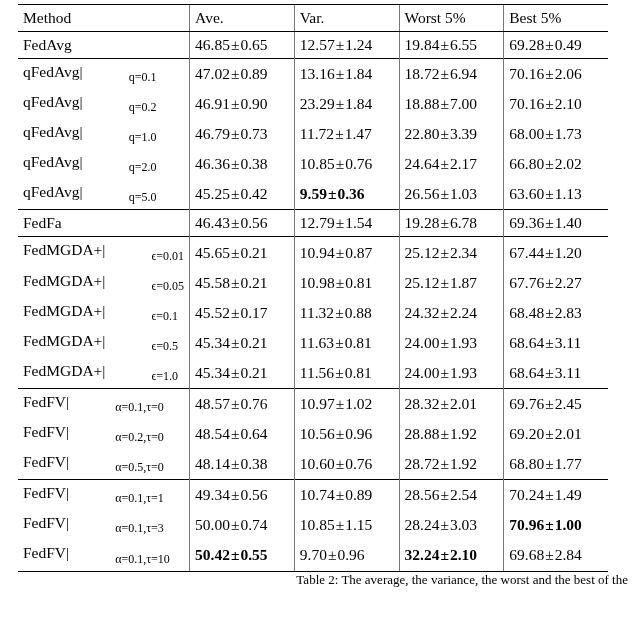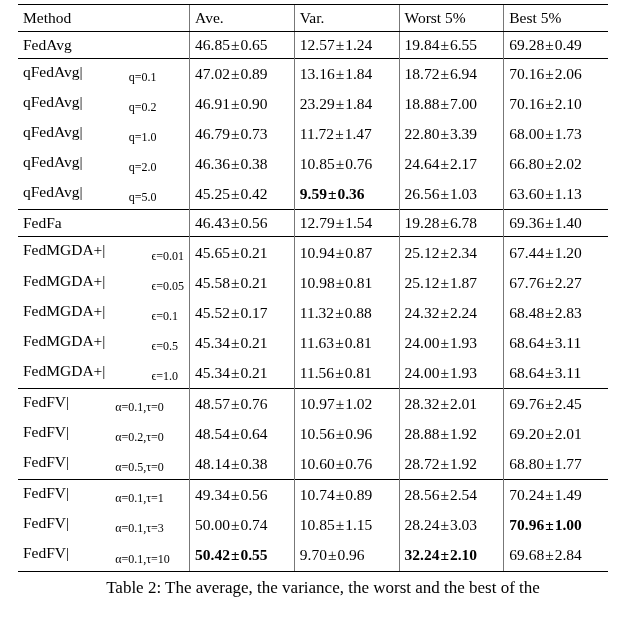--- a/index.html
+++ b/index.html
@@ -30,23 +30,23 @@
     td:nth-child(2), th:nth-child(2) { width: 102px; font-family: Liberation Serif, serif; }
     td:nth-child(3), th:nth-child(3) { width: 102px; margin-left: 30px; }
     td:nth-child(4), th:nth-child(4) { width: 102px; margin-left: 13px; }
     td:nth-child(5), th:nth-child(5) { width: 102px; }
     .hline-top td, .hline-top th { border-top: 1px solid #000; }
     .hline-bottom td, .hline-bottom th { border-bottom: 1px solid #000; }
     .b { font-weight: bold; text-align: center; }
     .meth-sub { font-size: 12px; vertical-align: sub; margin-left: 46px; }
     .pm { padding: 0 1px; }
     .caption {
-      text-align: center;
-      margin-top: 6px;
-      font-size: 17px;
+      text-align: right;
+      margin-top: 0;
+      font-size: 13px;
     }
   </style>
 </head>
 <body>
 
 <div class="wrap">
   <table>
     <thead>
       <tr class="hline-top hline-bottom">
         <th>Method</th>

